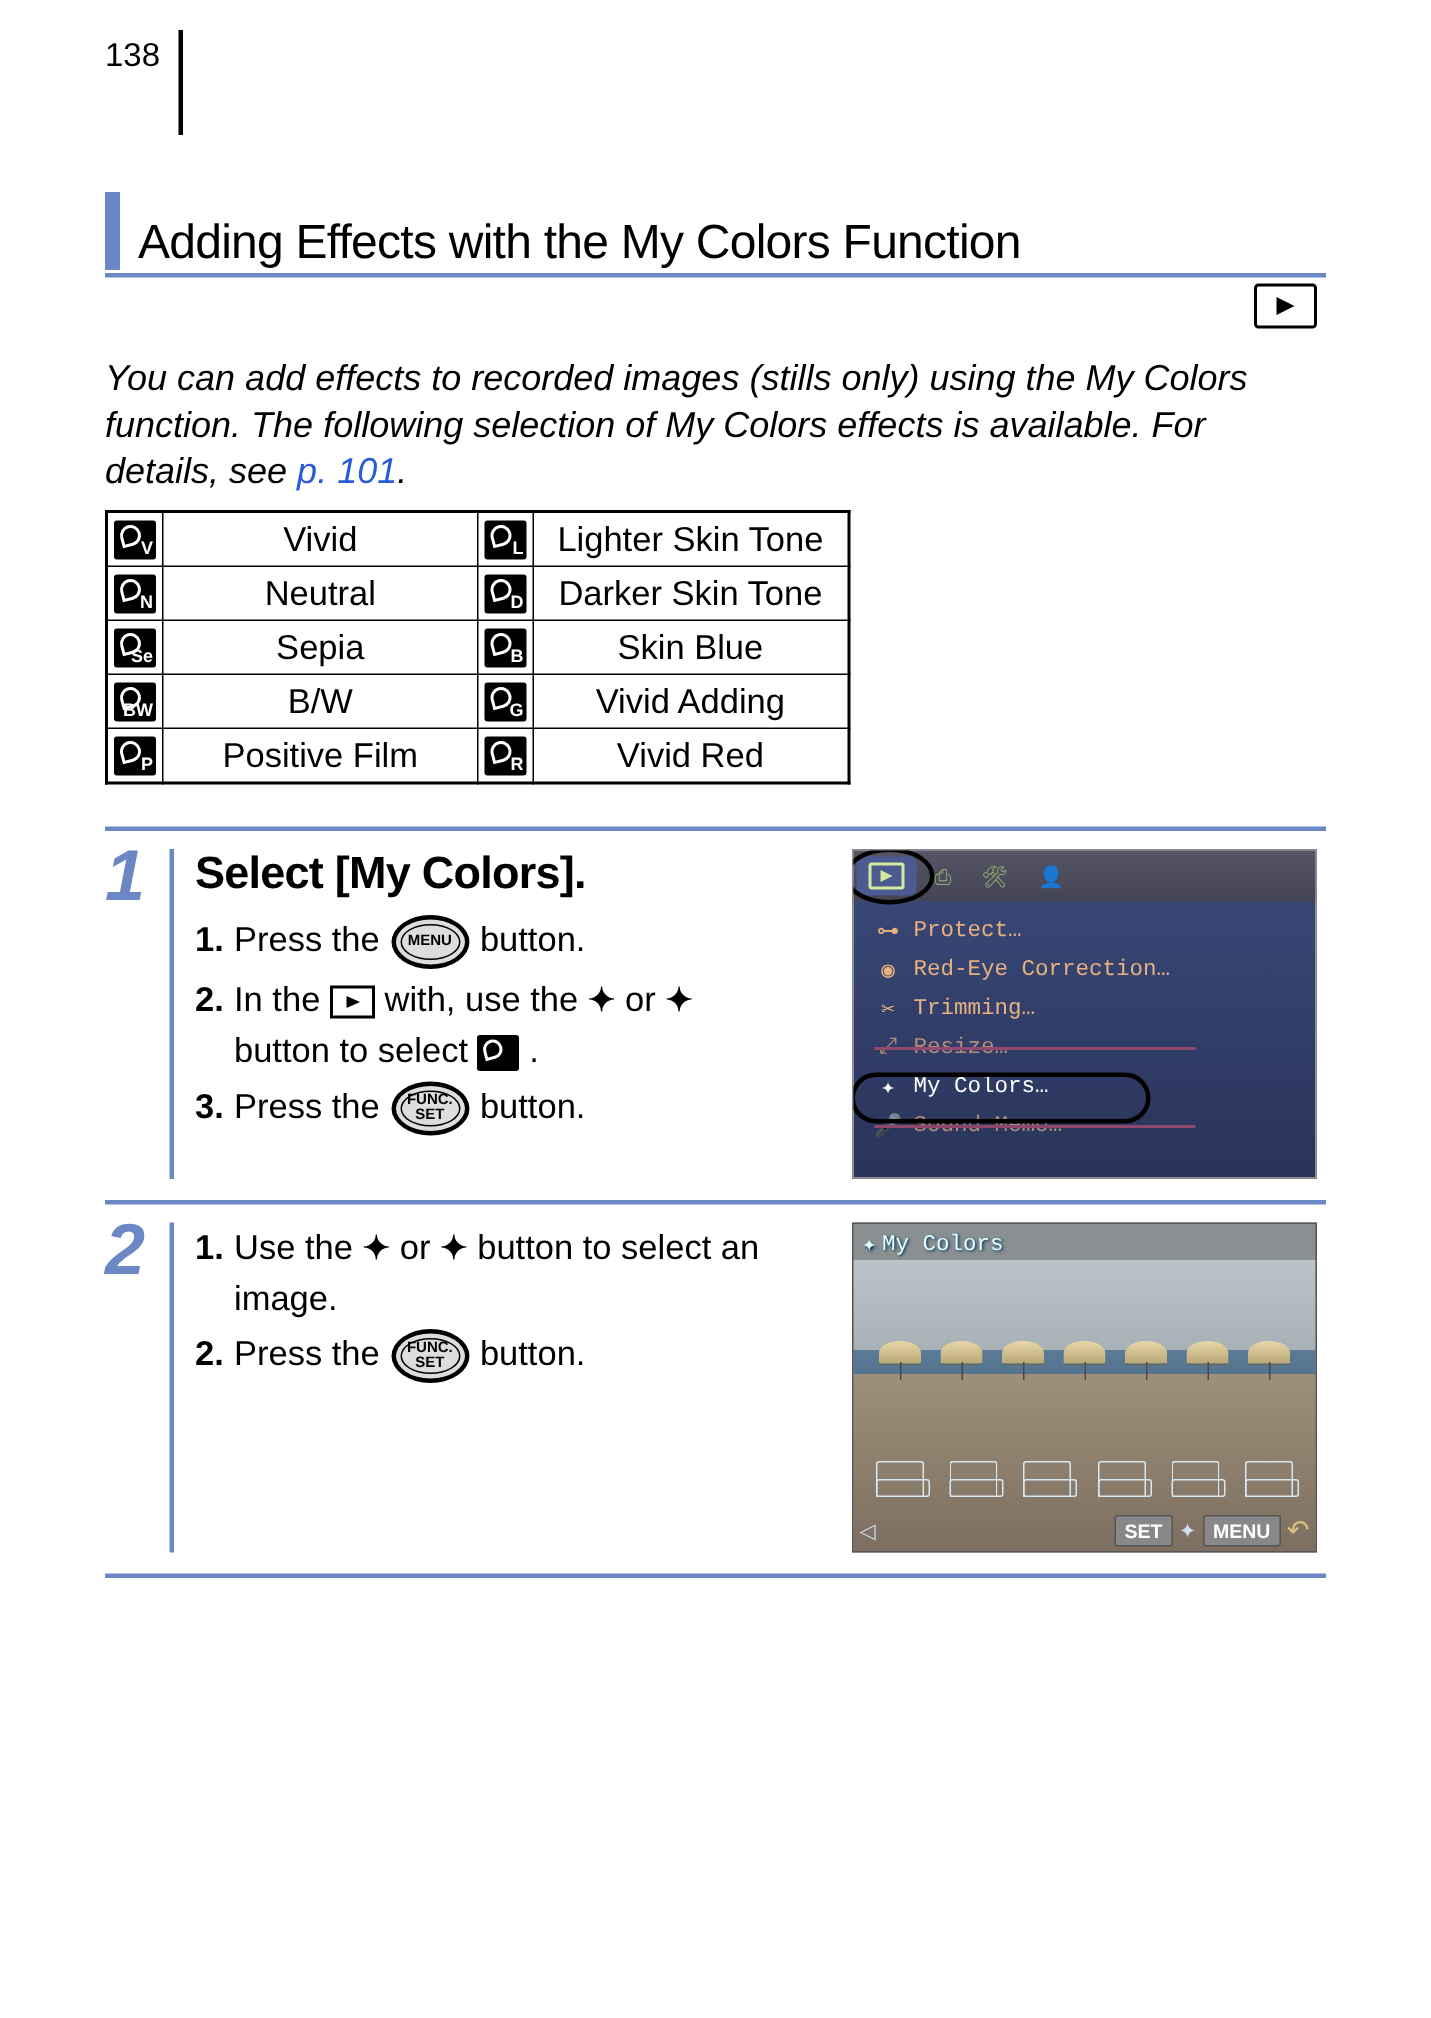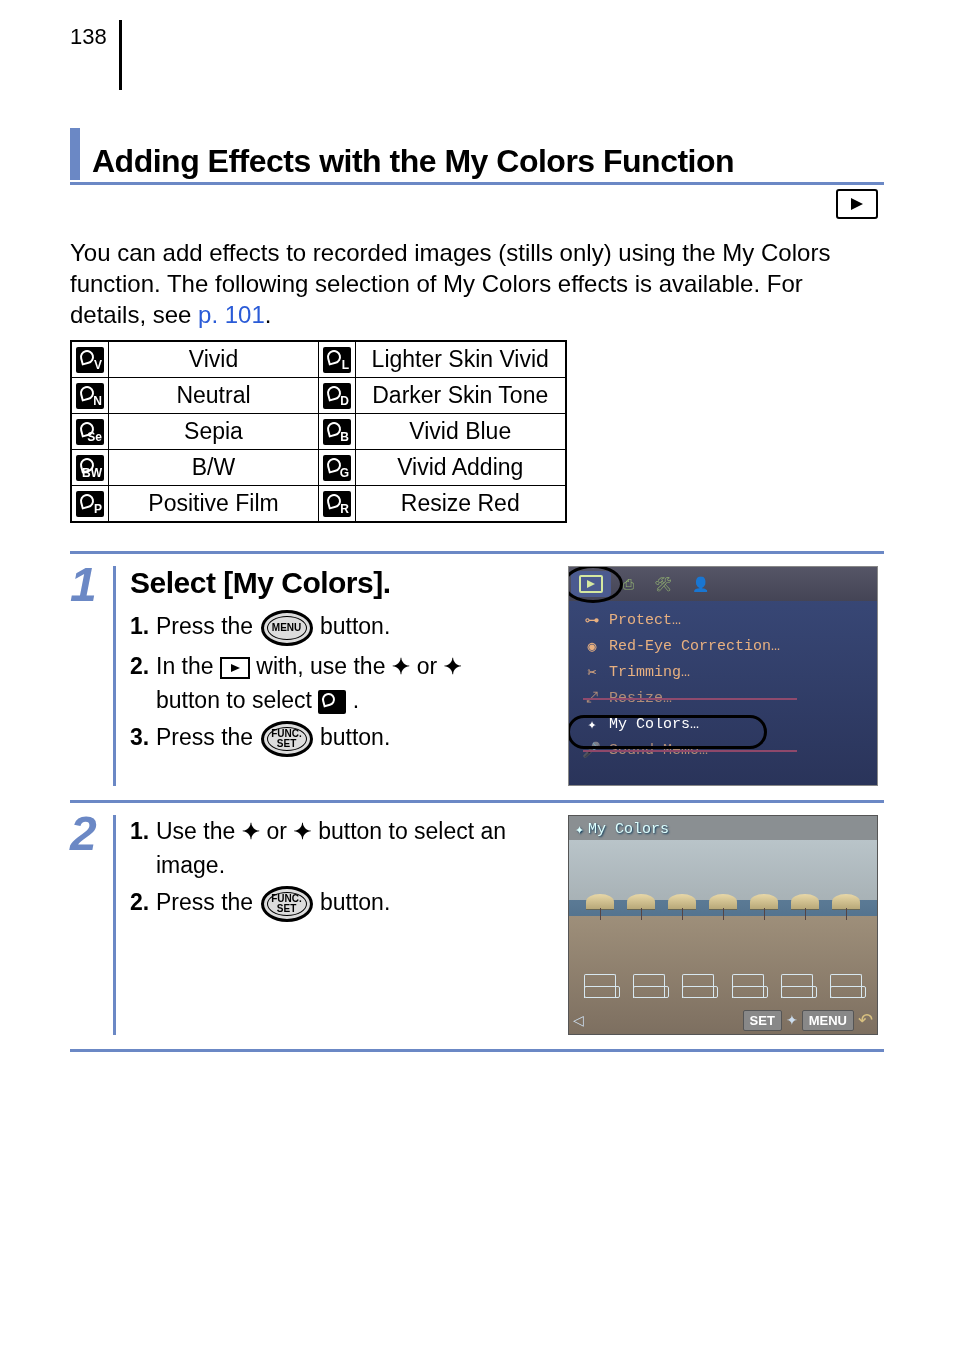--- a/index.html
+++ b/index.html
@@ -3,25 +3,25 @@
   <meta charset="utf-8">
   <style>
     * { box-sizing: border-box; margin: 0; padding: 0; }
     body { font-family: Arial, Helvetica, sans-serif; background: #fff; width: 954px; }
     .page { padding: 20px 70px 40px 70px; }
     .header-row { display: flex; align-items: flex-start; margin-bottom: 8px; text-align: center; }
     .page-number { font-size: 22px; padding-top: 4px; padding-right: 12px; }
     .header-divider { width: 3px; height: 70px; background: #000; margin-right: 2px; }
     .title-bar { border-bottom: 3px solid #6b88c5; margin-bottom: 4px; padding-bottom: 2px; display:flex; align-items:flex-end; }
     .title-accent { width: 10px; height: 52px; background: #6b88c5; margin-right: 12px; display:inline-block;}
-    .title-text { font-size: 32px; font-weight: 700; letter-spacing: -0.5px; line-height: 1.15; margin-top: 45px; }
+    .title-text { font-size: 32px; font-weight: 400; letter-spacing: -0.5px; line-height: 1.15; margin-top: 45px; }
     .mode-row { display: flex; justify-content: flex-end; margin-bottom: 18px; padding-right:6px; }
     .mode-icon { border: 2px solid #000; width: 42px; height: 30px; display:flex; align-items:center; justify-content:center; border-radius:3px; }
     .mode-icon svg { display:block; }
-    .intro { font-size: 24px; line-height: 1.3; margin-bottom: 10px; }
+    .intro { font-size: 24px; line-height: 1.3; margin-bottom: 10px; font-style: italic; }
     .link { color: #2a5bd7; }
     table.effects { border-collapse: collapse; border: 2px solid #000; margin-bottom: 28px; }
     table.effects td { border: 1px solid #000; padding: 4px 10px; font-size: 23px; vertical-align: middle; }
     table.effects td.icon-cell { width: 36px; padding: 3px 4px; text-align:center; background:#fff; }
     .cell-icon { width:28px; height:26px; background:#000; color:#fff; font-size:12px; font-weight:bold; display:flex; align-items:flex-end; justify-content:flex-end; padding:1px 2px; border-radius:2px; position:relative; }
     .cell-icon::before { content:""; position:absolute; top:3px; left:4px; width:10px; height:10px; border:2px solid #fff; border-radius:50% 50% 50% 0; transform:rotate(-15deg); }
     td.name-cell { width: 210px; text-align: center; }
     .steps { border-top: 3px solid #6b88c5; }
     .step { display: flex; border-bottom: 3px solid #6b88c5; padding: 12px 6px 14px 0; }
     .step-num { width: 46px; flex: 0 0 46px; border-right: 3px solid #6b88c5; }
@@ -106,21 +106,21 @@
             <div class="cell-icon">
               <span>V</span>
             </div>
           </td>
         <td class="name-cell">Vivid</td>
         <td class="icon-cell">
             <div class="cell-icon">
               <span>L</span>
             </div>
           </td>
-        <td class="name-cell">Lighter Skin Vivid</td>
+        <td class="name-cell">Lighter Skin Tone</td>
       </tr>
       <tr>
         <td class="icon-cell">
             <div class="cell-icon">
               <span>N</span>
             </div>
           </td>
         <td class="name-cell">Neutral</td>
         <td class="icon-cell">
             <div class="cell-icon">
@@ -134,21 +134,21 @@
             <div class="cell-icon">
               <span>Se</span>
             </div>
           </td>
         <td class="name-cell">Sepia</td>
         <td class="icon-cell">
             <div class="cell-icon">
               <span>B</span>
             </div>
           </td>
-        <td class="name-cell">Vivid Blue</td>
+        <td class="name-cell">Skin Blue</td>
       </tr>
       <tr>
         <td class="icon-cell">
             <div class="cell-icon">
               <span>BW</span>
             </div>
           </td>
         <td class="name-cell">B/W</td>
         <td class="icon-cell">
             <div class="cell-icon">
@@ -162,21 +162,21 @@
             <div class="cell-icon">
               <span>P</span>
             </div>
           </td>
         <td class="name-cell">Positive Film</td>
         <td class="icon-cell">
             <div class="cell-icon">
               <span>R</span>
             </div>
           </td>
-        <td class="name-cell">Resize Red</td>
+        <td class="name-cell">Vivid Red</td>
       </tr>
     </tbody>
   </table>
 
   <div class="steps">
 
     <div class="step">
       <div class="step-num">
           <span>1</span>
         </div>

